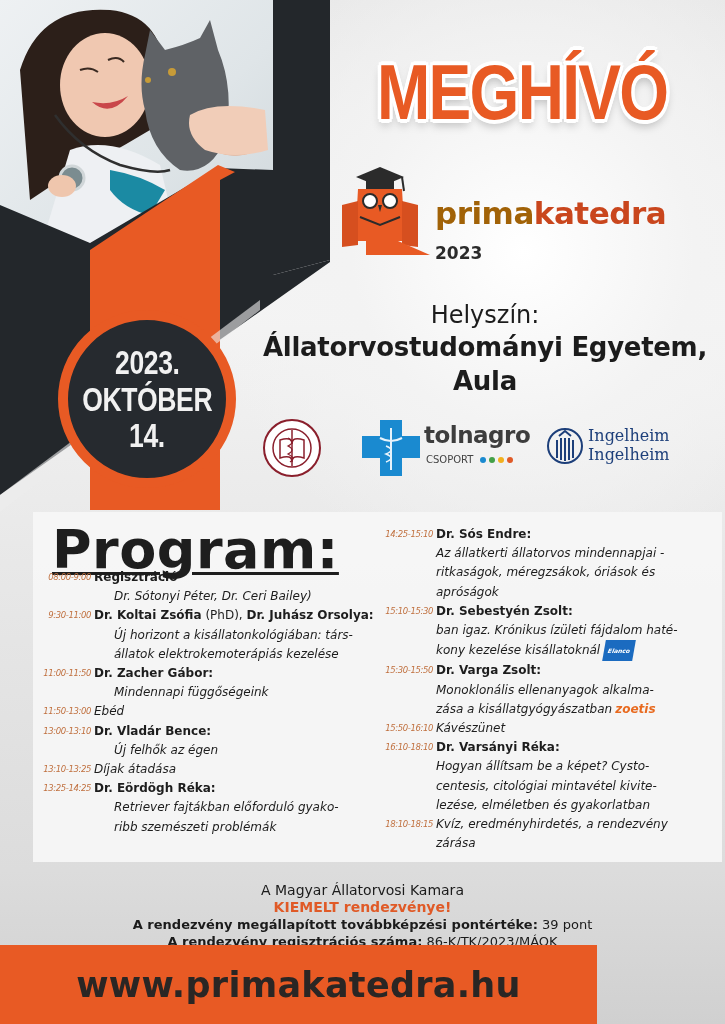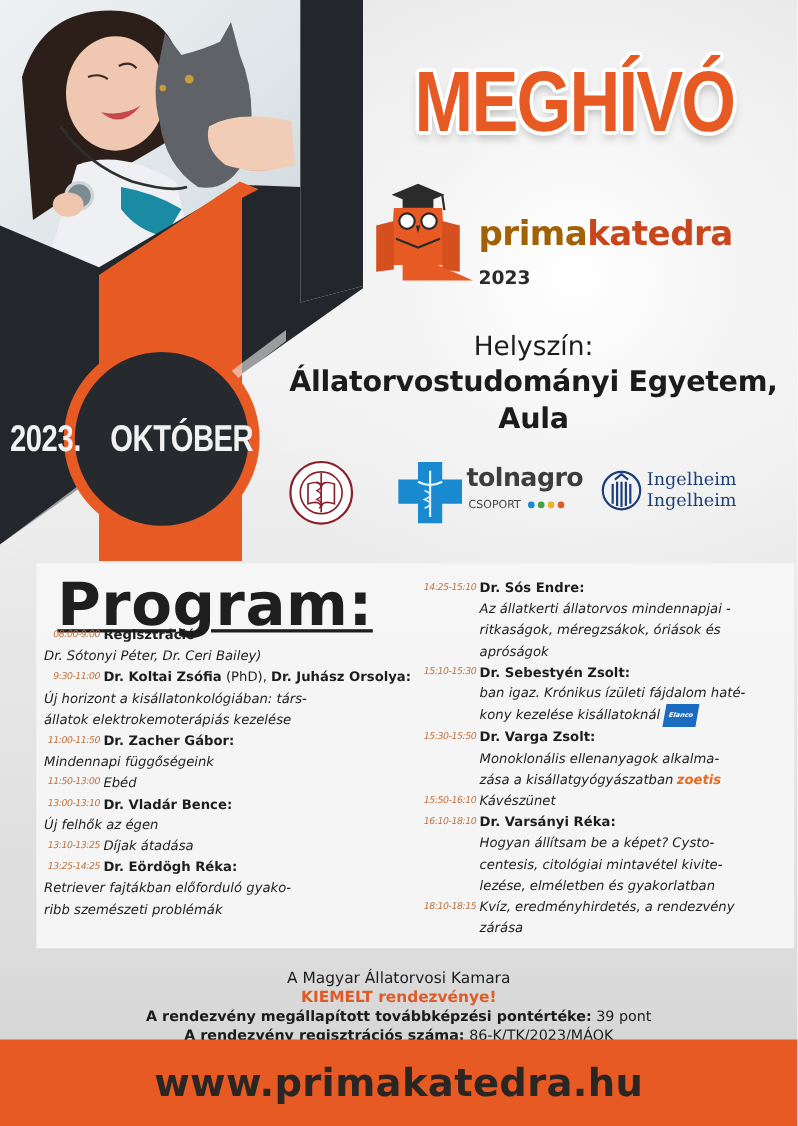--- a/index.html
+++ b/index.html
@@ -48,21 +48,21 @@
     position: absolute; left: 97px; top: 30px;
     font-family: "DejaVu Sans", sans-serif; font-weight: 700; font-size: 31px; letter-spacing: -0.5px;
   }
   .logo-word .a { color: #a16207; text-align: right; }
   .logo-word .b { color: #c9461d; }
   .logo-year { position: absolute; left: 97px; top: 78px; font-weight: 700; font-size: 17px; color: #2b2b2b; }
   
   .date-circle {
     position: absolute; left: 58px; top: 310px; width: 178px; height: 178px; border-radius: 50%;
     background: #262a2f; border: 10px solid #e85a24;
-    display: flex; flex-direction: row; align-items: center; justify-content: center;
+    display: flex; flex-direction: column; align-items: center; justify-content: center;
     font-family: "Liberation Sans", sans-serif; font-weight: 700; color: #f1f1f1;
   }
   .date-circle span { display: block; font-size: 34px; line-height: 1.08; transform: scaleX(0.78); letter-spacing: -0.5px; }
   
   .venue { position: absolute; left: 250px; top: 300px; width: 470px; text-align: center; color: #1c1c1c; }
   .venue .lbl { font-size: 24px; font-weight: 400; line-height: 30px; }
   .venue .name { font-size: 26px; font-weight: 700; line-height: 34px; letter-spacing: -0.3px; }
   
   .sponsors { position: absolute; left: 262px; top: 418px; width: 455px; height: 60px; }
   .sponsor { position: absolute; top: 0; height: 60px; }
@@ -88,34 +88,34 @@
   .time {
     flex: none; text-align: right; font-style: italic; font-size: 8.5px; color: #c0703f;
     padding-right: 3px; letter-spacing: -0.4px; white-space: nowrap;
   }
   .col-left .time { width: 94px; }
   .col-right .time { width: 66px; }
   .txt { flex: 1; white-space: nowrap; }
   .b { font-weight: 700; }
   .i { font-style: italic; }
   .sub { display: block; font-style: italic; line-height: 19.2px; white-space: nowrap; }
-  .col-left .sub { padding-left: 40px; }
+  .col-left .sub { padding-left: 114px; }
   .col-right .sub { padding-left: 66px; }
   .elanco {
     display: inline-block; background: #1b6bc0; color: #fff; font-size: 6px; font-weight: 700;
     padding: 1px 4px; margin-left: 4px; transform: skewX(-10deg); vertical-align: middle;
   }
   .zoetis { color: #e86a1f; font-weight: 700; font-style: italic; margin-left: 3px; }
   
   .footer-info { position: absolute; left: 0; top: 866px; width: 725px; text-align: center; color: #1b1b1b; margin-top: 16px; }
   .footer-info .l1 { font-size: 14px; line-height: 17px; }
   .footer-info .l2 { font-size: 14px; line-height: 17px; font-weight: 700; color: #e05a27; }
   .footer-info .l3, .footer-info .l4 { font-size: 13px; line-height: 17px; }
   .footer-bar {
-    position: absolute; left: 0; top: 945px; width: 725px; height: 79px; background: #e85a24;
+    position: absolute; left: 0; top: 945px; width: 597px; height: 79px; background: #e85a24;
     display: flex; align-items: center; justify-content: center;
   }
   .footer-bar span { font-size: 35px; font-weight: 700; color: #2a2624; letter-spacing: 0.3px; }
 </style>
 </head>
 <body>
 
 <div class="bg-glow"></div>
 
 <div class="shapes">

